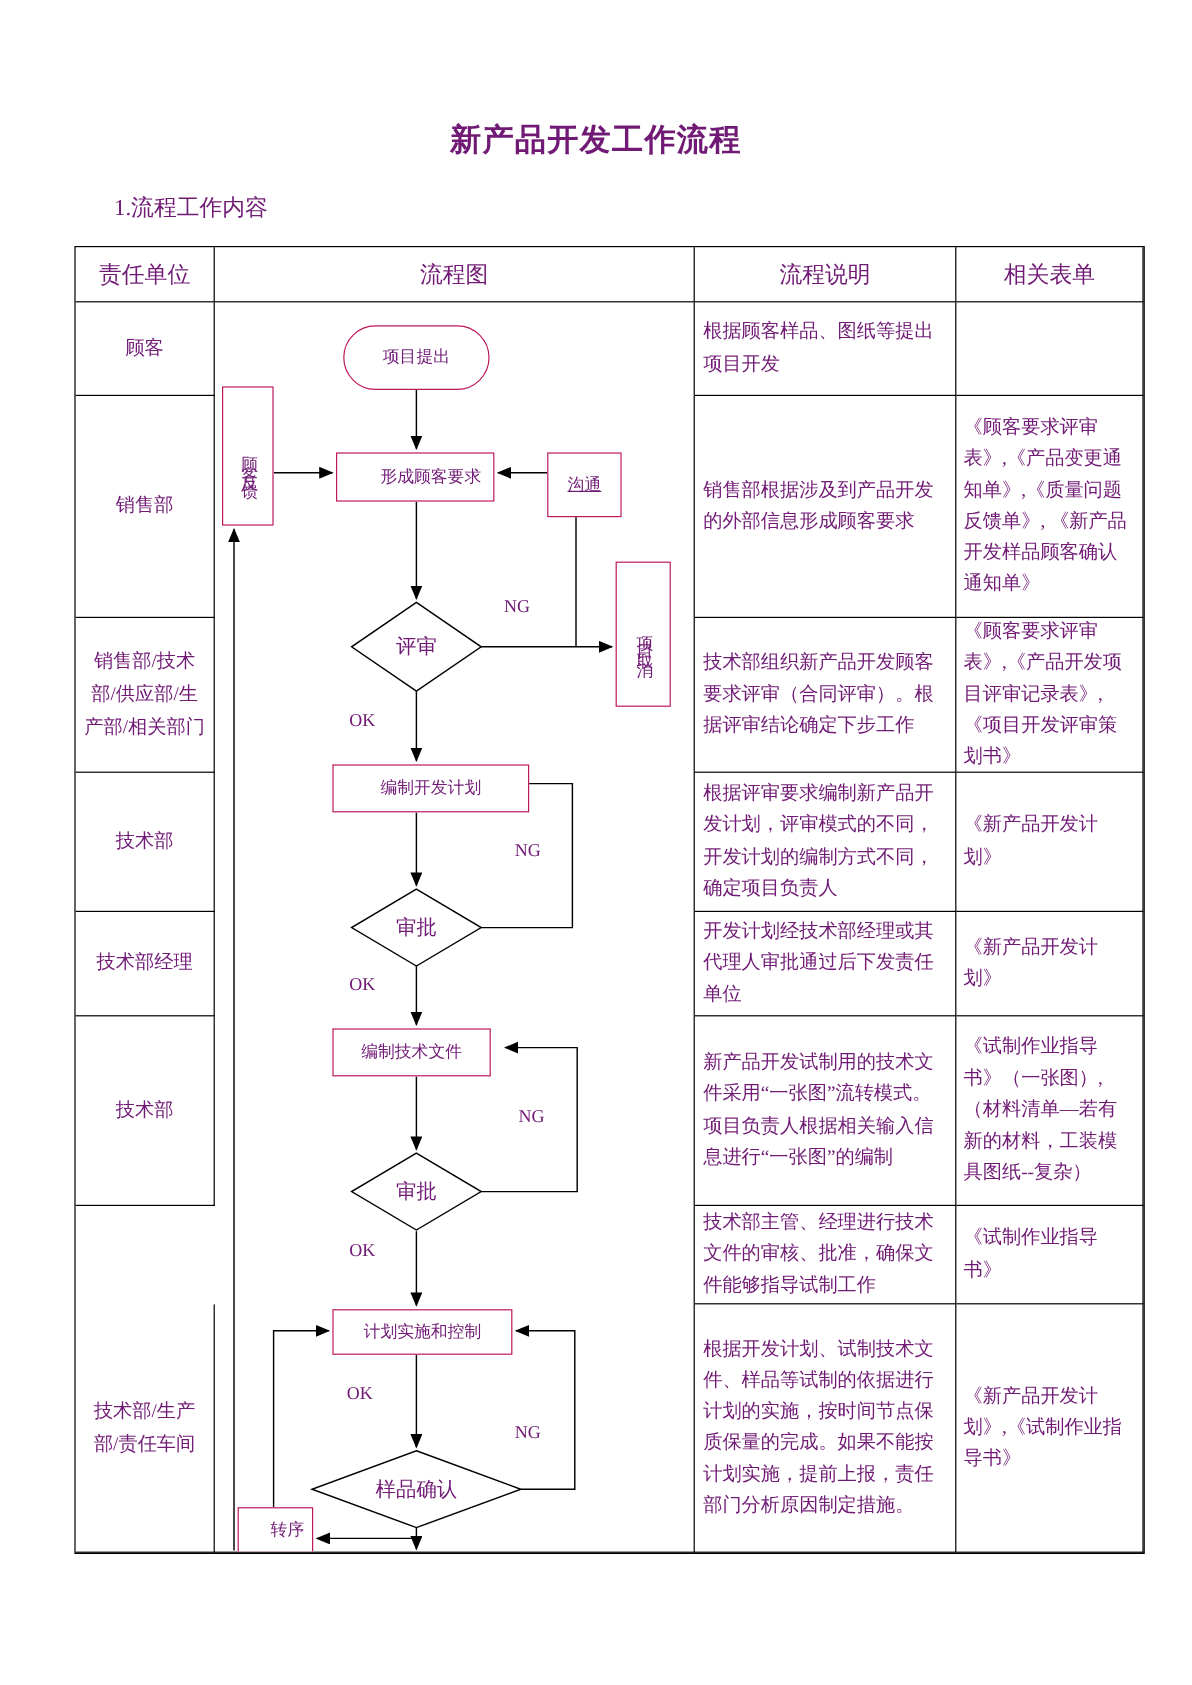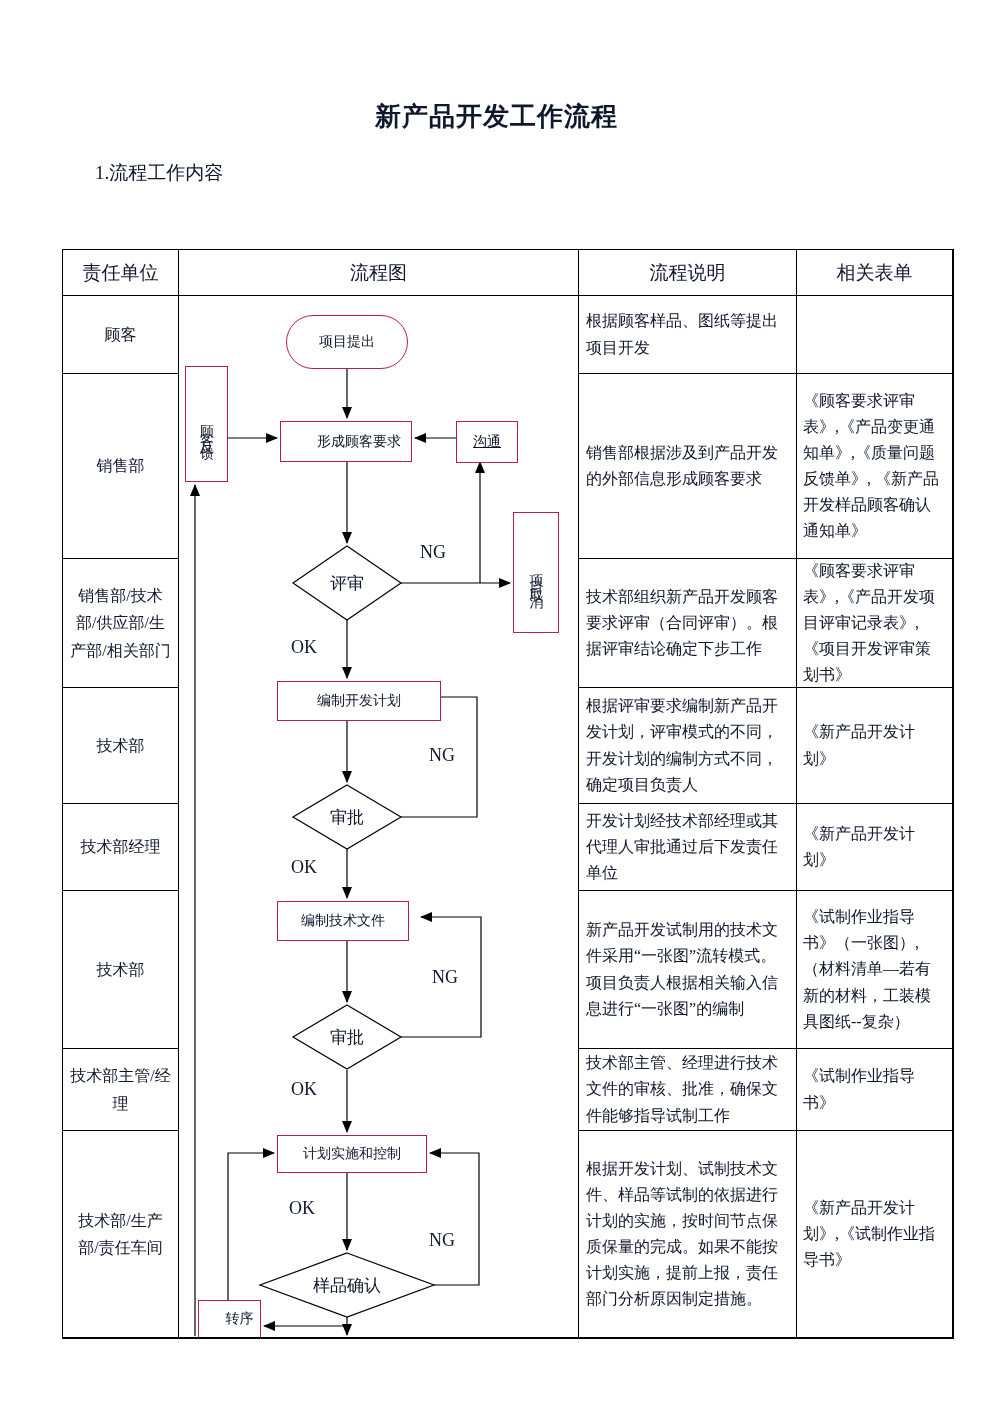--- a/index.html
+++ b/index.html
@@ -1,46 +1,46 @@
 <!DOCTYPE html>
 <html><head>
 <meta charset="utf-8">
 <style>
   html,body { margin:0; padding:0; background:#fff; }
-  .page { position:relative; width:993px; height:1404px; background:#fff; color:#0f172a;
+  .page { position:relative; width:993px; height:1404px; background:#fff; color:#701a75;
           font-family:"Liberation Serif","DejaVu Serif",serif; overflow:hidden; }
   .title { position:absolute; top:99px; left:0; width:100%; text-align:center;
            font-family:"Liberation Sans","DejaVu Sans",sans-serif; font-weight:bold;
            font-size:26px; letter-spacing:1px; }
   .section-heading { position:absolute; top:160px; left:95px; font-size:19px; }
 
   .tbl { position:absolute; left:62px; top:205px; width:892px; height:1090px;
          display:grid; box-sizing:border-box; border:1px solid #000;
          grid-template-columns:116px 400px 218px 156px;
-         grid-template-rows:46px 78px 185px 129px 116px 87px 158px 82px 207px;margin-top:44px; }
+         grid-template-rows:46px 78px 185px 129px 116px 87px 158px 82px 207px; }
   .c { border-right:1px solid #000; border-bottom:1px solid #000; box-sizing:border-box;
        overflow:hidden; }
   .hdr { display:flex; align-items:center; justify-content:center; font-size:19px; }
   .unit { display:flex; align-items:center; justify-content:center; text-align:center;
           font-size:16px; line-height:1.7; padding:2px 7px; }
   .desc { display:flex; align-items:center; font-size:16px; line-height:1.63; padding:2px 7px; }
   .forms { display:flex; align-items:center; font-size:16px; line-height:1.63; padding:2px 6px; }
 
   
   .fc { position:relative; grid-column:2; grid-row:2 / span 8; }
   .fc svg { position:absolute; left:0; top:0; }
   .node { position:absolute; border:1px solid #be185d; background:#fff; box-sizing:border-box;
           display:flex; align-items:center; justify-content:center; font-size:14px;
           white-space:nowrap; }
   .stadium { border-radius:27px; }
   .vtext { writing-mode:vertical-rl; text-orientation:upright; letter-spacing:7px;
            padding-top:8px; white-space:normal; }
   .dlabel { position:absolute; transform:translate(-50%,-50%); font-size:17px;
             white-space:nowrap; background:transparent; }
-  .elabel { position:absolute; font-size:18px; }
+  .elabel { position:absolute; font-size:15px; }
 </style>
 </head>
 <body>
 
 <div class="page">
 
   <div class="title">新产品开发工作流程</div>
   <div class="section-heading">1.流程工作内容</div>
 
   <div class="tbl">
@@ -83,21 +83,21 @@
           <polygon points="168,250 222,287 168,324 114,287"></polygon>
           <polygon points="168,489 222,521 168,553 114,521"></polygon>
           <polygon points="168,709 222,741 168,773 114,741"></polygon>
           <polygon points="168,957 255,989 168,1021 81,989"></polygon>
         </g>
       </svg>
 
       <div class="node stadium" style="left:107px; top:19px; width:122px; height:54px;">项目提出</div>
       <div class="node vtext" style="left:6px; top:70px; width:43px; height:116px;">顾客反馈</div>
       <div class="node" style="left:101px; top:125px; width:132px; height:41px;padding-left:26px;">形成顾客要求</div>
-      <div class="node" style="left:277px; top:125px; width:62px; height:42px;text-decoration:underline;">沟通</div>
+      <div class="node" style="left:277px; top:125px; width:62px; height:54px;text-decoration:underline;">沟通</div>
       <div class="node vtext" style="left:334px; top:216px; width:46px; height:121px;">项目取消</div>
       <div class="node" style="left:98px; top:385px; width:164px; height:40px;">编制开发计划</div>
       <div class="node" style="left:98px; top:605px; width:132px; height:40px;">编制技术文件</div>
       <div class="node" style="left:98px; top:839px; width:150px; height:38px;text-align:right;">计划实施和控制</div>
       <div class="node" style="left:19px; top:1004px; width:63px; height:38px;padding-left:20px;">转序</div>
 
       <div class="dlabel" style="left:168px; top:287px;">评审</div>
       <div class="dlabel" style="left:168px; top:521px;">审批</div>
       <div class="dlabel" style="left:168px; top:741px;">审批</div>
       <div class="dlabel" style="left:168px; top:989px;">样品确认</div>
@@ -129,21 +129,20 @@
     <div class="c forms" style="grid-column:4; grid-row:5;">《新产品开发计划》</div>
 
     <div class="c unit" style="grid-column:1; grid-row:6;">技术部经理</div>
     <div class="c desc" style="grid-column:3; grid-row:6;">开发计划经技术部经理或其代理人审批通过后下发责任单位</div>
     <div class="c forms" style="grid-column:4; grid-row:6;">《新产品开发计划》</div>
 
     <div class="c unit" style="grid-column:1; grid-row:7;">技术部</div>
     <div class="c desc" style="grid-column:3; grid-row:7;">新产品开发试制用的技术文件采用“一张图”流转模式。项目负责人根据相关输入信息进行“一张图”的编制</div>
     <div class="c forms" style="grid-column:4; grid-row:7;">《试制作业指导书》（一张图）, （材料清单—若有新的材料，工装模具图纸--复杂）</div>
 
-    <div class="c unit" style="grid-column:1; grid-row:8;">技术部主管/经理</div>
     <div class="c desc" style="grid-column:3; grid-row:8;">技术部主管、经理进行技术文件的审核、批准，确保文件能够指导试制工作</div>
     <div class="c forms" style="grid-column:4; grid-row:8;">《试制作业指导书》</div>
 
     <div class="c unit" style="grid-column:1; grid-row:9;">技术部/生产部/责任车间</div>
     <div class="c desc" style="grid-column:3; grid-row:9;">根据开发计划、试制技术文件、样品等试制的依据进行计划的实施，按时间节点保质保量的完成。如果不能按计划实施，提前上报，责任部门分析原因制定措施。</div>
     <div class="c forms" style="grid-column:4; grid-row:9;">《新产品开发计划》,《试制作业指导书》</div>
 
   </div>
 </div>
 

